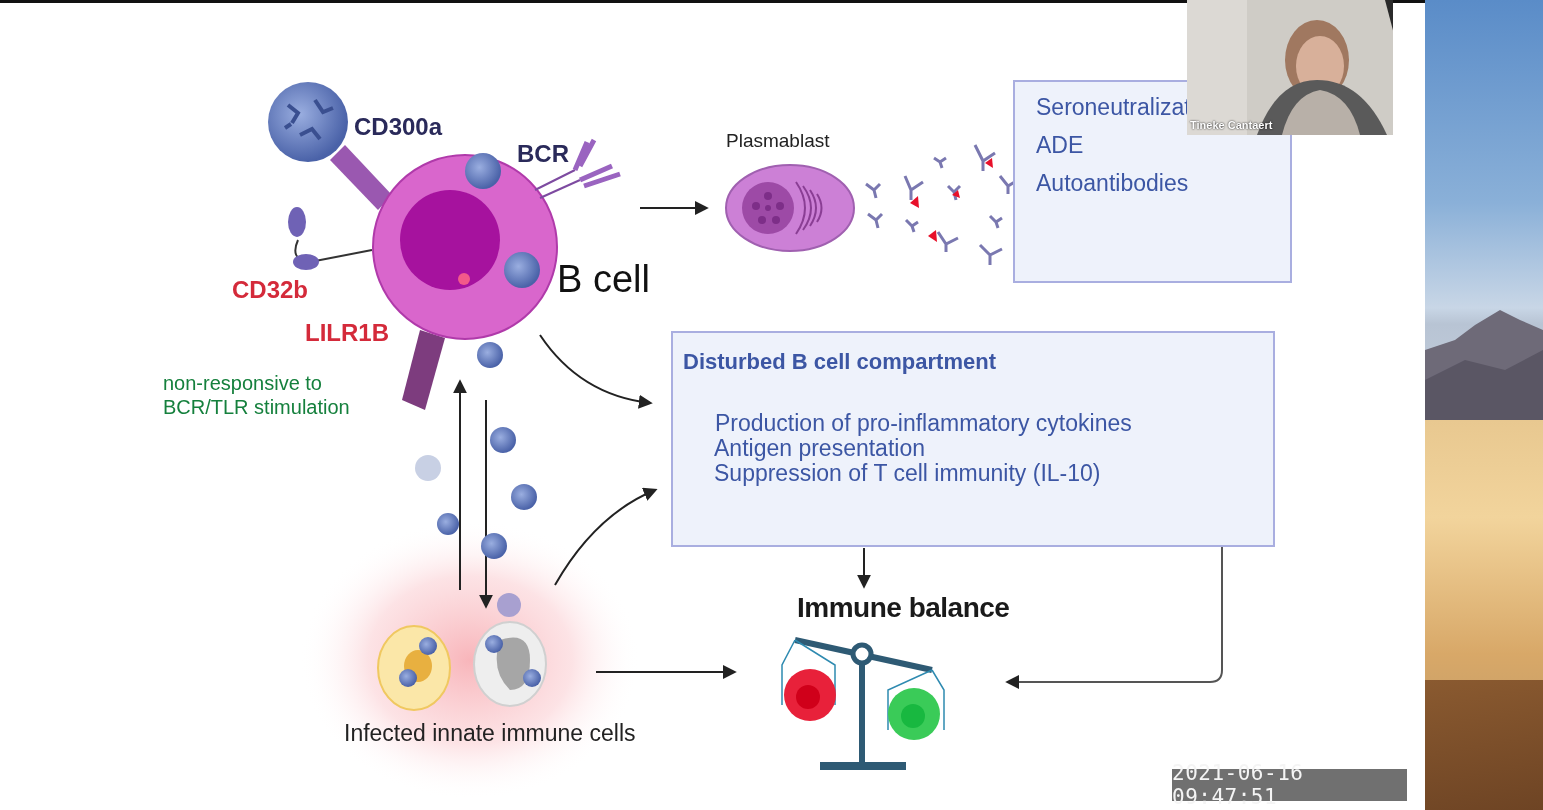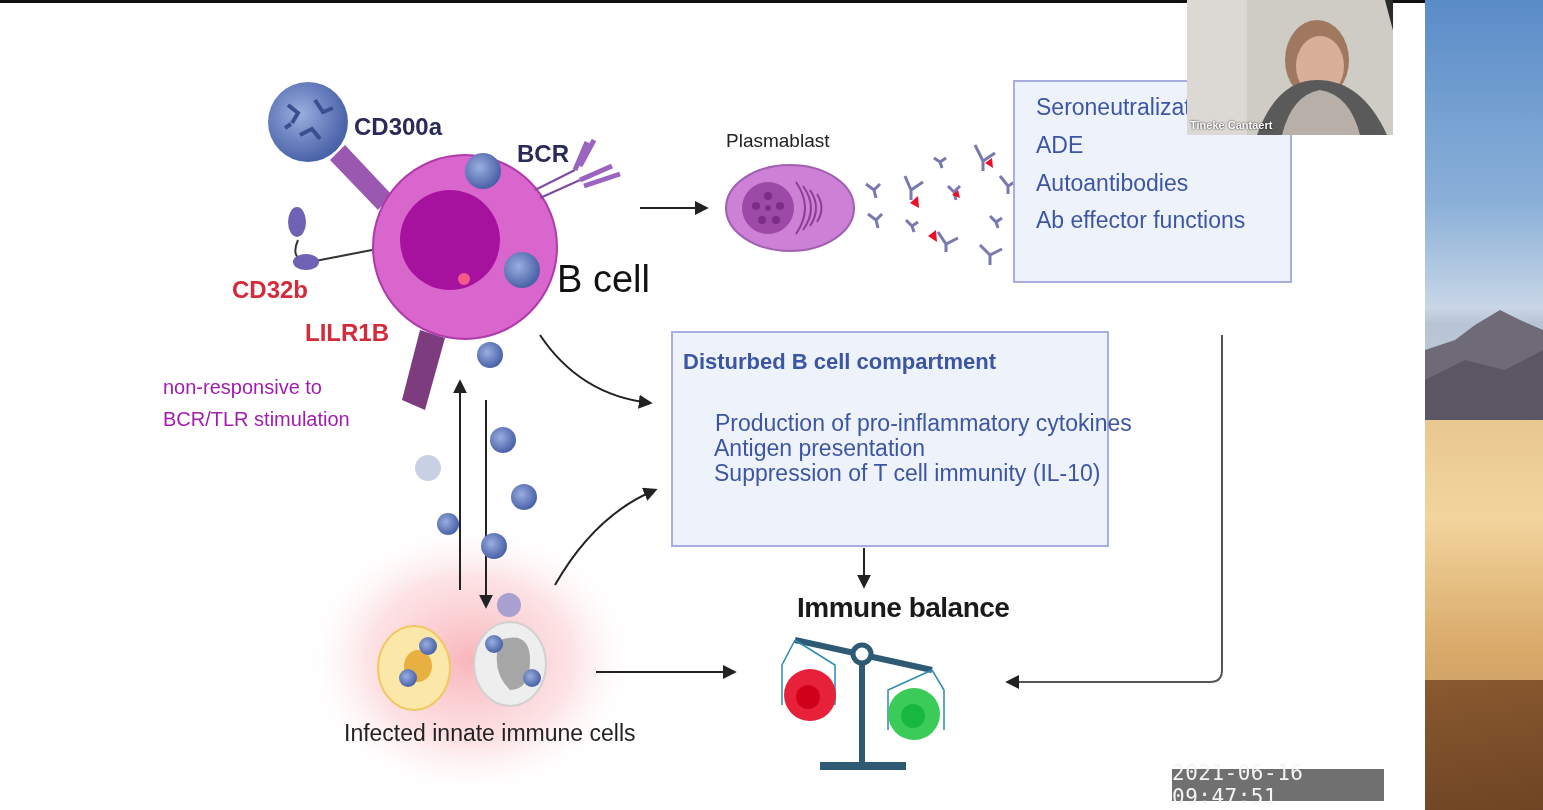--- a/index.html
+++ b/index.html
@@ -9,29 +9,29 @@
   .wallpaper { position:absolute; left:1425px; top:0; width:118px; height:810px;
     background:linear-gradient(180deg,#5a8cc8 0%,#8ab0d8 25%,#c8d6e6 38%,#b8c4d4 40%,#ffffff 100%); }
   .mountain { position:absolute; left:1425px; top:310px; width:118px; height:160px; }
   .dune { position:absolute; left:1425px; top:420px; width:118px; height:390px;
     background:linear-gradient(180deg,#e8c890 0%,#f2d49c 25%,#d8a868 60%,#caa068 75%); }
   .dune-dark { position:absolute; left:1425px; top:680px; width:118px; height:130px;
     background:linear-gradient(170deg,#8a5a30 0%,#6e4424 100%); }
   .txt { position:absolute; white-space:nowrap; }
   .lbl-dark { color:#2a2a5a; font-weight:bold; font-size:24px; }
   .lbl-red { color:#d42a3a; font-weight:bold; font-size:24px; }
-  .red-note { color:#a21caf; font-size:20px; line-height:32px; white-space:normal; }
+  .red-note { color:#15803d; font-size:20px; line-height:24px; white-space:normal; }
   .bcell { font-size:38px; color:#111; }
   .plasma-lbl { font-size:19px; color:#222; }
   .box { position:absolute; background:#eef2fb; border:2px solid #a9aee0; box-sizing:border-box; }
   .box-text { color:#3c56a4; font-size:23px; }
   .box-text.bold { font-weight:bold; font-size:22px; }
   .immune-title { font-size:28px; color:#1a1a1a; font-weight:bold; letter-spacing:-0.5px;margin-left:43px; }
   .innate-lbl { font-size:23px; color:#222; }
-  .timestamp { position:absolute; left:1172px; top:769px; width:212px; height:32px; background:#707070;
+  .timestamp { position:absolute; left:1172px; top:769px; width:235px; height:32px; background:#707070;
     color:#f4f4f4; font-size:21px; font-family:"DejaVu Sans Mono", monospace; display:flex; align-items:center; justify-content:center; letter-spacing:0.5px; }
   .video { position:absolute; left:1187px; top:0; width:206px; height:135px; background:#c8c5c0; overflow:hidden; }
   .video-name { position:absolute; left:3px; bottom:4px; color:#fff; font-size:11px; font-weight:bold; text-shadow:0 0 2px #000; }
   svg.diagram { position:absolute; left:0; top:0; }
 </style>
 </head>
 <body>
 
 <div class="topbar"></div>
 <div class="slide"></div>
@@ -172,24 +172,23 @@
 <div class="txt lbl-red" style="left:232px; top:276px;">CD32b</div>
 <div class="txt lbl-red" style="left:305px; top:319px;">LILR1B</div>
 <div class="txt bcell" style="left:557px; top:258px;">B cell</div>
 <div class="txt red-note" style="left:163px; top:371px; width:210px;">non-responsive to BCR/TLR stimulation</div>
 <div class="txt plasma-lbl" style="left:726px; top:130px;">Plasmablast</div>
 
 <div class="box" style="left:1013px; top:80px; width:279px; height:203px;">
   <div class="txt box-text" style="left:21px; top:12px;">Seroneutralization</div>
   <div class="txt box-text" style="left:21px; top:50px;">ADE</div>
   <div class="txt box-text" style="left:21px; top:88px;">Autoantibodies</div>
-  <div class="txt box-text" style="left:21px; top:125px;">Ab effector functions</div>
 </div>
 
-<div class="box" style="left:671px; top:331px; width:438px; height:216px;">
+<div class="box" style="left:671px; top:331px; width:604px; height:216px;">
   <div class="txt box-text bold" style="left:10px; top:16px;">Disturbed B cell compartment</div>
   <div class="txt box-text" style="left:42px; top:77px;">Production of pro-inflammatory cytokines</div>
   <div class="txt box-text" style="left:41px; top:102px;">Antigen presentation</div>
   <div class="txt box-text" style="left:41px; top:127px;">Suppression of T cell immunity (IL-10)</div>
 </div>
 
 <div class="txt immune-title" style="left:754px; top:592px;">Immune balance</div>
 <div class="txt innate-lbl" style="left:344px; top:720px;">Infected innate immune cells</div>
 
 <div class="video">

